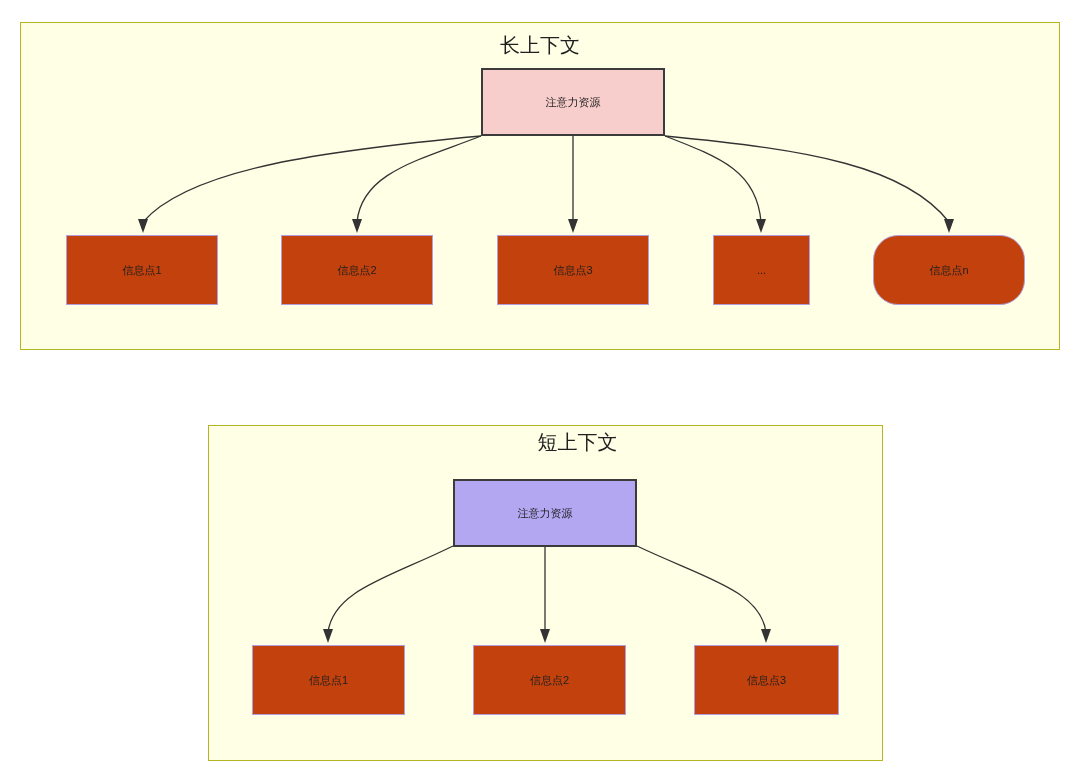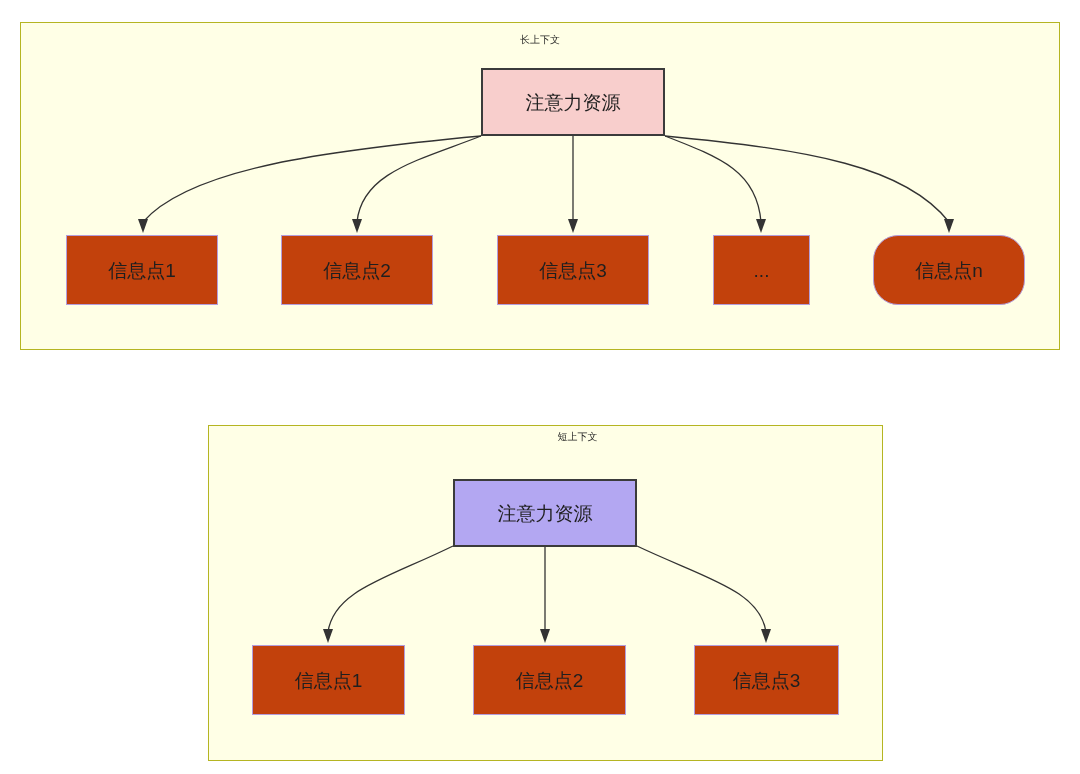--- a/index.html
+++ b/index.html
@@ -27,36 +27,36 @@
     border: 1px solid #b5b522;
     box-sizing: border-box;
   }
   #context-long  { left: 20px;  top: 22px;  width: 1040px; height: 328px; }
   #context-short { left: 208px; top: 425px; width: 675px;  height: 336px; }
 
   .context-title {
     position: absolute;
     width: 100%;
     text-align: center;
-    font-size: 10px;
+    font-size: 20px;
     color: #1f1f1f;
     line-height: 1;
     white-space: nowrap;
   }
   #context-long .context-title  { top: 12px; }
   #context-short .context-title { top: 6px; margin-left: 32px; }
 
   
   .node {
     position: absolute;
     box-sizing: border-box;
     display: flex;
     align-items: center;
     justify-content: center;
-    font-size: 19px;
+    font-size: 11px;
     color: #1f1f1f;
     line-height: 1;
     white-space: nowrap;
     z-index: 3;
   }
   .node-attention-pink {
     background: #f8cecc;
     border: 2px solid #3b3b3b;
   }
   .node-attention-purple {

